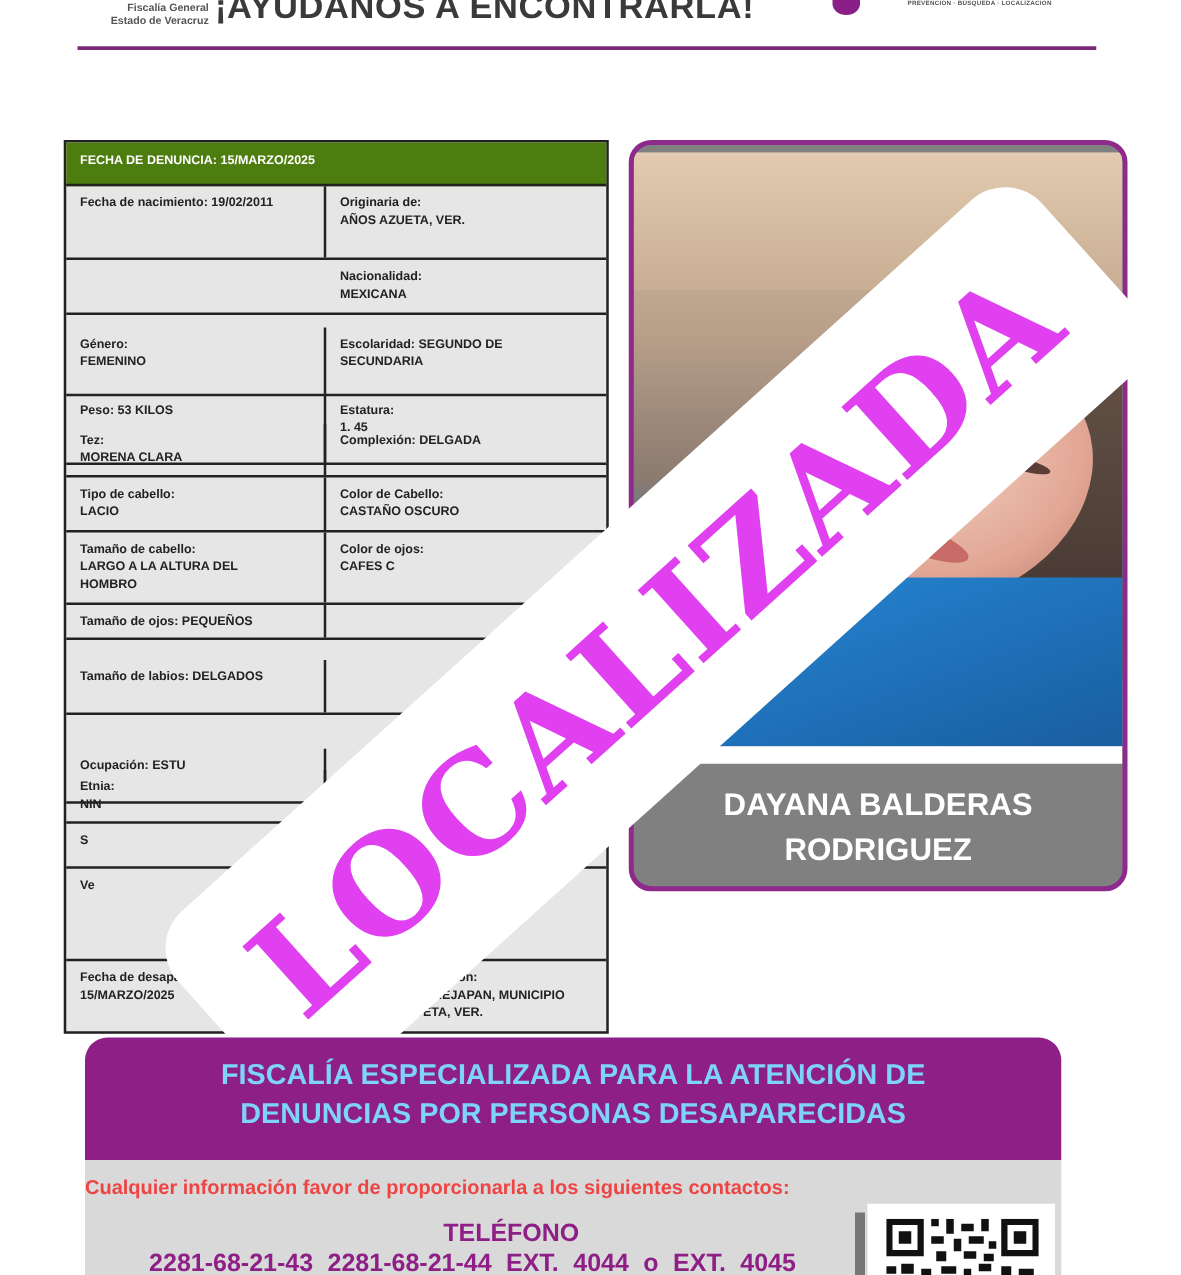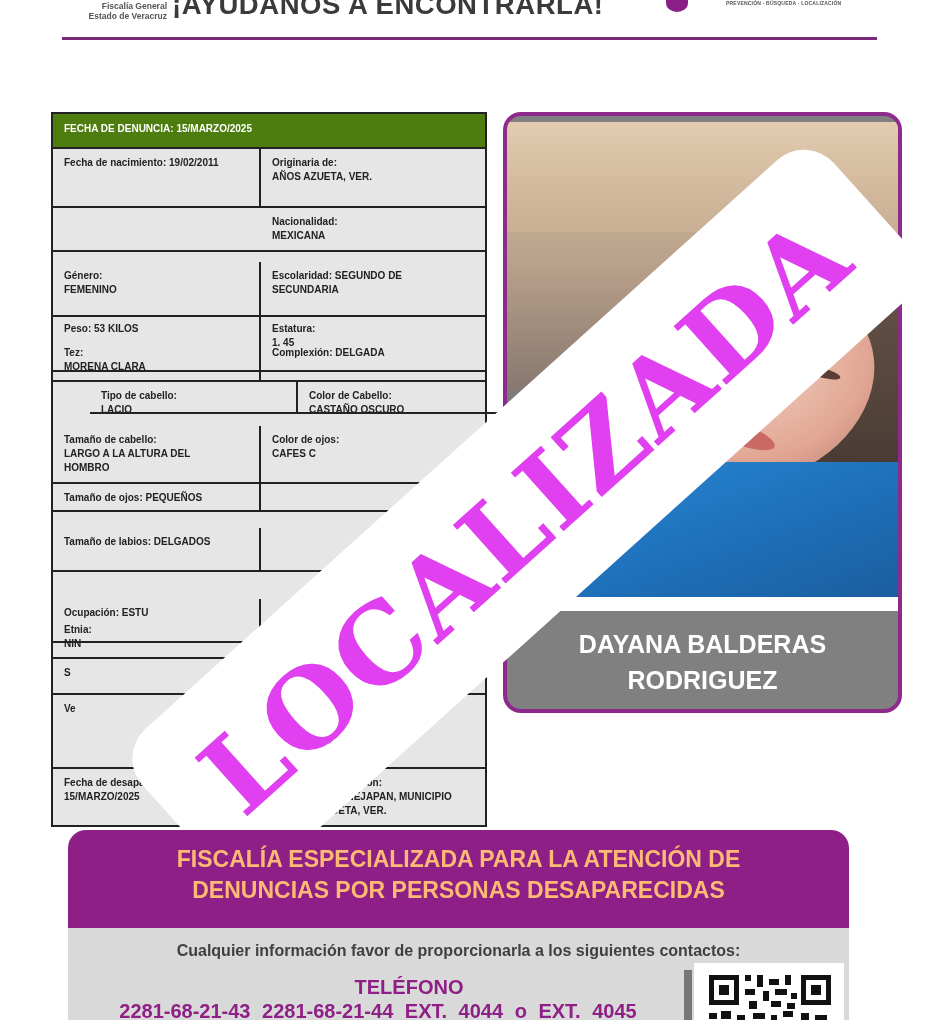--- a/index.html
+++ b/index.html
@@ -39,23 +39,23 @@
   .photo-sleeve { left:0; top:0; width:100%; height:110px; background:linear-gradient(180deg,#e2cbb0,#c8ae92); }
   .photo-strip { left:0; top:481px; width:100%; height:14px; background:#ffffff; }
   .name { left:0; top:510px; width:100%; text-align:center; color:#fff; font-weight:bold; font-size:25px; line-height:36px; }
 
   
   .stamp { left:60px; top:420px; width:930px; height:190px; background:#ffffff; border-radius:40px; transform:rotate(-42deg); transform-origin:center; }
   .stamp-text { left:60px; top:420px; width:930px; height:190px; transform:rotate(-42deg); transform-origin:center; display:flex; align-items:center; justify-content:center; }
   .stamp-text span { font-family:"DejaVu Serif", serif; font-weight:bold; font-size:108px; color:#e040f0; letter-spacing:2px; }
 
   
-  .bottom-title { left:68px; top:830px; width:781px; height:98px; background:#8e1f86; border-radius:18px 18px 0 0; color:#fdba74; font-weight:bold; font-size:23px; text-align:center; line-height:31px; padding-top:14px; box-sizing:border-box; }
+  .bottom-title { left:68px; top:830px; width:781px; height:98px; background:#8e1f86; border-radius:18px 18px 0 0; color:#7dd3fc; font-weight:bold; font-size:23px; text-align:center; line-height:31px; padding-top:14px; box-sizing:border-box; }
   .bottom-grey { left:68px; top:928px; width:781px; height:100px; background:#d9d9d9; }
-  .contact-note { left:68px; top:942px; width:781px; text-align:center; font-size:16px; font-weight:bold; color:#404040; }
+  .contact-note { left:68px; top:942px; width:781px; text-align:left; font-size:16px; font-weight:bold; color:#ef4444; }
   .phone-label { left:68px; top:976px; width:620px; text-align:center; font-size:20px; font-weight:bold; color:#8e1f86;margin-left:31px; }
   .phone-nums { left:68px; top:1000px; width:620px; text-align:center; font-size:20px; font-weight:bold; color:#8e1f86; white-space:nowrap; word-spacing:6px; }
   .qr-shadow { left:684px; top:970px; width:8px; height:60px; background:#777; }
   .qr { left:694px; top:963px; width:150px; height:70px; background:#fff; }
   .qr svg { position:absolute; left:15px; top:12px; }
 </style>
 </head>
 <body>
 
 <div class="abs hdr-org">
@@ -106,21 +106,21 @@
       </div>
       <div class="row" style="top: 225px; height: 43px;">
         <div class="cell l">
           <span>Tez:</span>
           <span>MORENA CLARA</span>
         </div>
         <div class="cell r">
           <span>Complexión: DELGADA</span>
         </div>
       </div>
-      <div class="row" style="top: 268px; height: 32px; margin-left: 37px;">
+      <div class="row" style="top: 268px; height: 44px;">
         <div class="cell l">
           <span>Tipo de cabello:</span>
           <span>LACIO</span>
         </div>
         <div class="cell r">
           <span>Color de Cabello:</span>
           <span>CASTAÑO OSCURO</span>
         </div>
       </div>
       <div class="row" style="top: 312px; height: 58px;">

